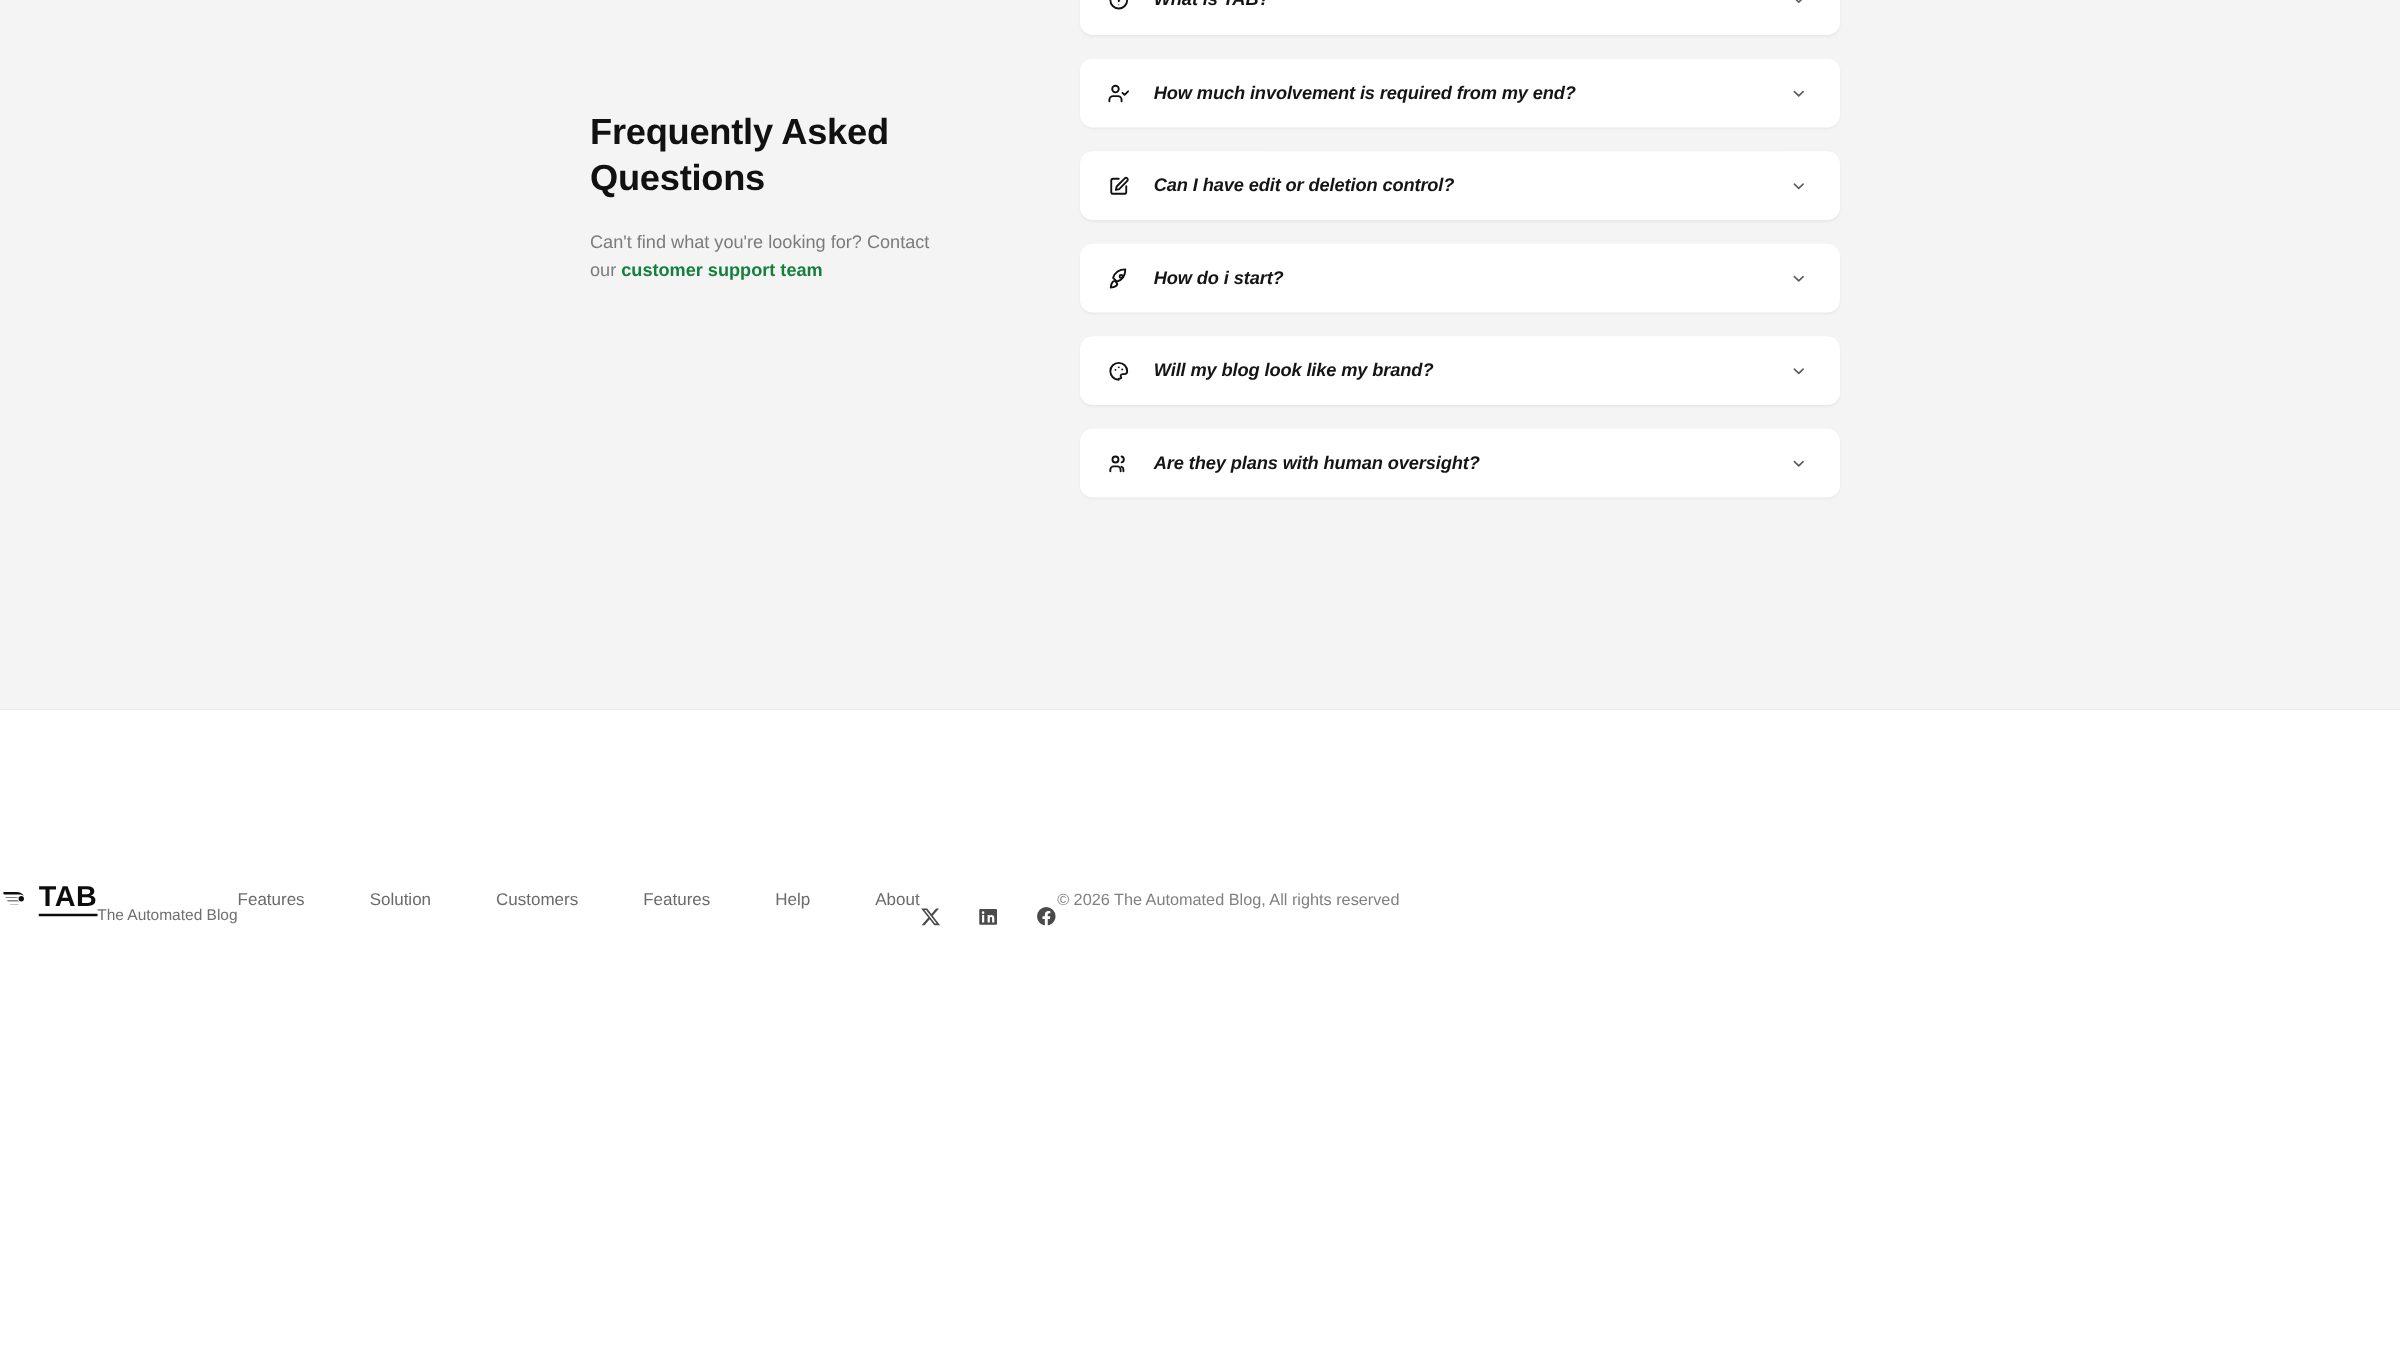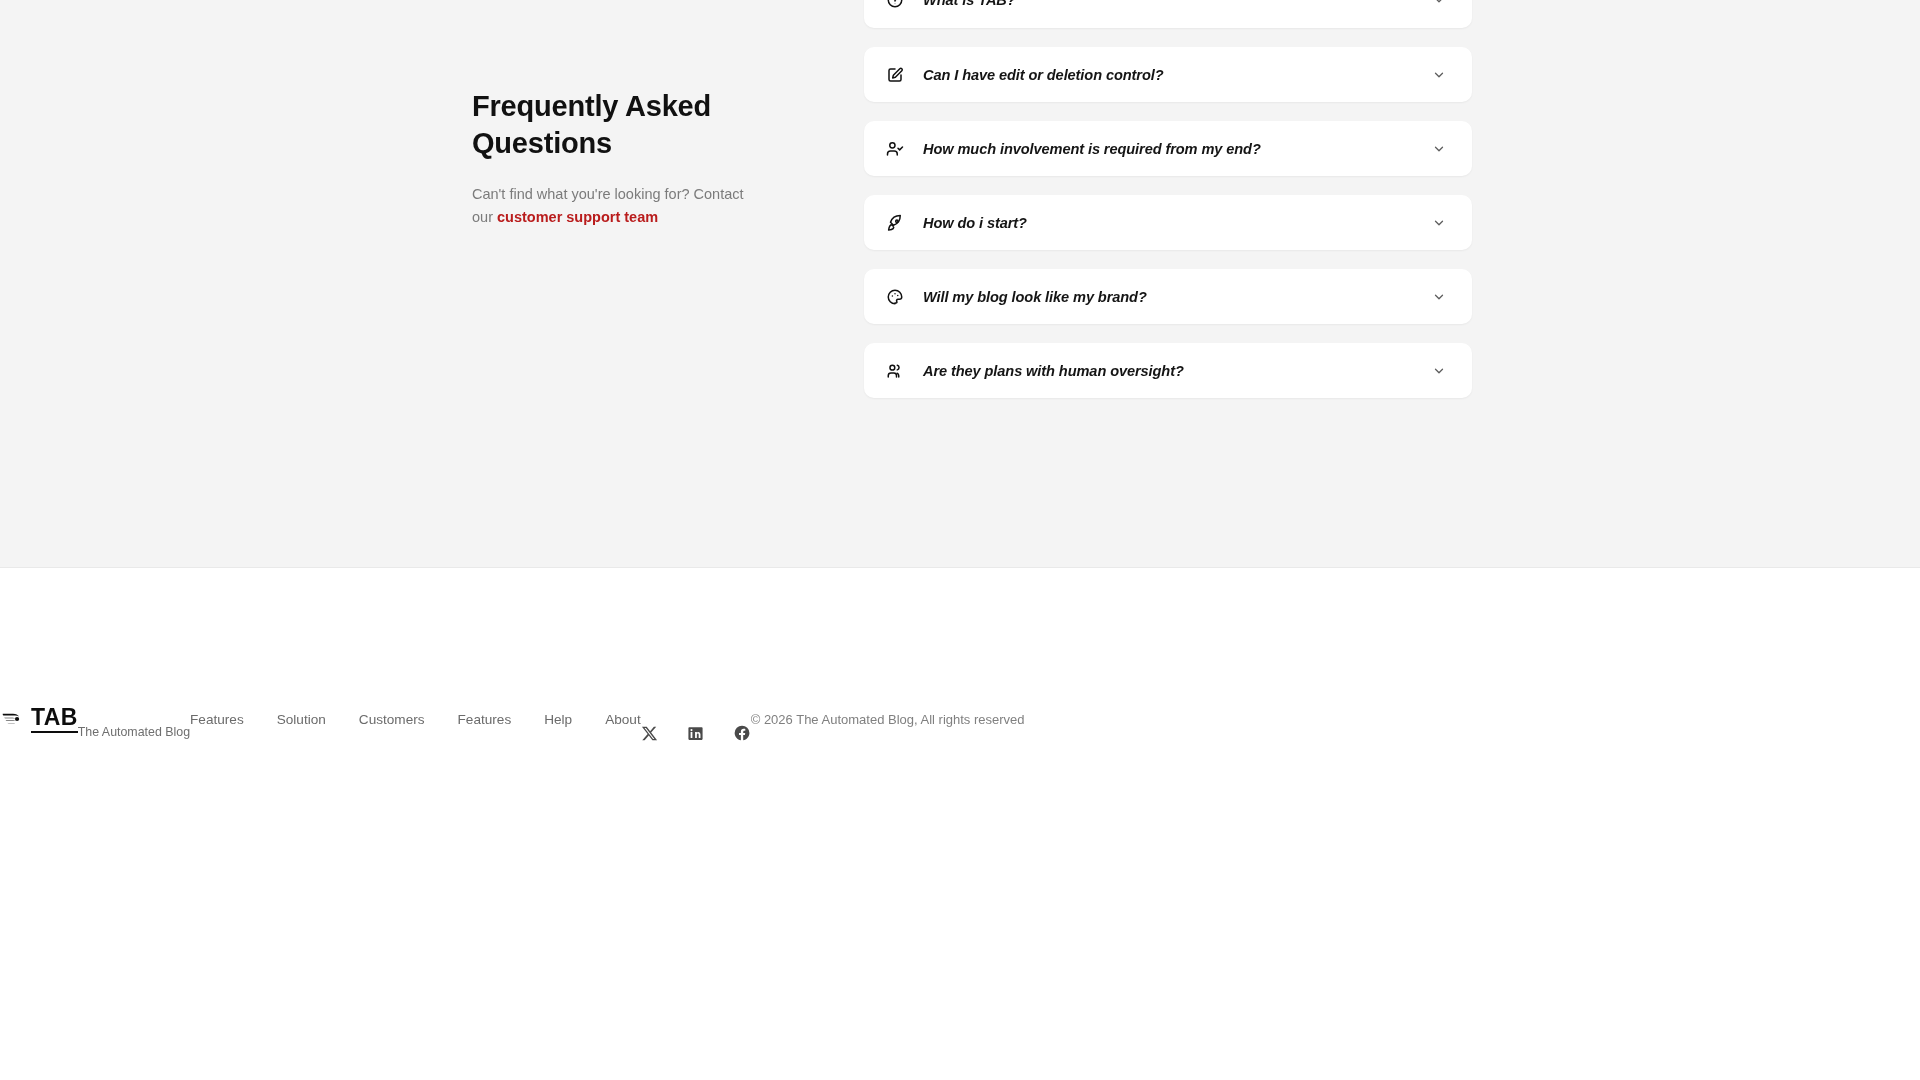--- a/index.html
+++ b/index.html
@@ -40,21 +40,21 @@
     max-width: 290px;
   }
   .faq-sub {
     font-size: 14.5px;
     color: #7b7b7b;
     line-height: 1.55;
     margin: 0;
     max-width: 290px;
   }
   .faq-sub .support-link {
-    color: #b91c1c;
+    color: #15803d;
     font-weight: bold;
     cursor: pointer;
   }
 
   .faq-right {
     width: 608px;
     margin-left: 72px;
     padding-top: 0;
     font-style: italic;
   }
@@ -141,21 +141,21 @@
     padding-bottom: 2px;
     line-height: 1;
   }
   .brand-tagline {
     font-size: 12.4px;
     color: #6f6f6f;
     margin-top: 26px;
   }
   .footer-nav {
     display: flex;
-    gap: 33px;
+    gap: 52px;
   }
   .footer-nav a {
     font-size: 13.6px;
     color: #6b6b6b;
     text-decoration: none;
     cursor: pointer;
   }
   .social-row {
     margin-top: 28px;
     display: flex;
@@ -200,41 +200,41 @@
         <span class="chev">
           <svg width="14" height="14" viewBox="0 0 24 24" fill="none" stroke="currentColor" stroke-width="2.2" stroke-linecap="round" stroke-linejoin="round">
               <polyline points="6 9 12 15 18 9"></polyline>
             </svg>
         </span>
       </div>
 
       <div class="faq-item">
         <span class="q-icon">
           <svg width="18" height="18" viewBox="0 0 24 24" fill="none" stroke="currentColor" stroke-width="2" stroke-linecap="round" stroke-linejoin="round">
-              <path d="M12 4H6a2 2 0 0 0-2 2v12a2 2 0 0 0 2 2h12a2 2 0 0 0 2-2v-6"></path>
-              <path d="M18.4 3.6a1.9 1.9 0 0 1 2.7 2.7L12.5 15l-3.6.9.9-3.6 8.6-8.7z"></path>
-            </svg>
-        </span>
-        <span class="q-text">Can I have edit or deletion control?</span>
-        <span class="chev">
-          <svg width="14" height="14" viewBox="0 0 24 24" fill="none" stroke="currentColor" stroke-width="2.2" stroke-linecap="round" stroke-linejoin="round">
-              <polyline points="6 9 12 15 18 9"></polyline>
-            </svg>
-        </span>
-      </div>
-
-      <div class="faq-item">
-        <span class="q-icon">
-          <svg width="18" height="18" viewBox="0 0 24 24" fill="none" stroke="currentColor" stroke-width="2" stroke-linecap="round" stroke-linejoin="round">
               <path d="M15 20v-1.5a4 4 0 0 0-4-4H6a4 4 0 0 0-4 4V20"></path>
               <circle cx="8.5" cy="7" r="3.5"></circle>
               <polyline points="16 11 18.2 13.2 22 9.4"></polyline>
             </svg>
         </span>
         <span class="q-text">How much involvement is required from my end?</span>
+        <span class="chev">
+          <svg width="14" height="14" viewBox="0 0 24 24" fill="none" stroke="currentColor" stroke-width="2.2" stroke-linecap="round" stroke-linejoin="round">
+              <polyline points="6 9 12 15 18 9"></polyline>
+            </svg>
+        </span>
+      </div>
+
+      <div class="faq-item">
+        <span class="q-icon">
+          <svg width="18" height="18" viewBox="0 0 24 24" fill="none" stroke="currentColor" stroke-width="2" stroke-linecap="round" stroke-linejoin="round">
+              <path d="M12 4H6a2 2 0 0 0-2 2v12a2 2 0 0 0 2 2h12a2 2 0 0 0 2-2v-6"></path>
+              <path d="M18.4 3.6a1.9 1.9 0 0 1 2.7 2.7L12.5 15l-3.6.9.9-3.6 8.6-8.7z"></path>
+            </svg>
+        </span>
+        <span class="q-text">Can I have edit or deletion control?</span>
         <span class="chev">
           <svg width="14" height="14" viewBox="0 0 24 24" fill="none" stroke="currentColor" stroke-width="2.2" stroke-linecap="round" stroke-linejoin="round">
               <polyline points="6 9 12 15 18 9"></polyline>
             </svg>
         </span>
       </div>
 
       <div class="faq-item">
         <span class="q-icon">
           <svg width="18" height="18" viewBox="0 0 24 24" fill="none" stroke="currentColor" stroke-width="2" stroke-linecap="round" stroke-linejoin="round">

